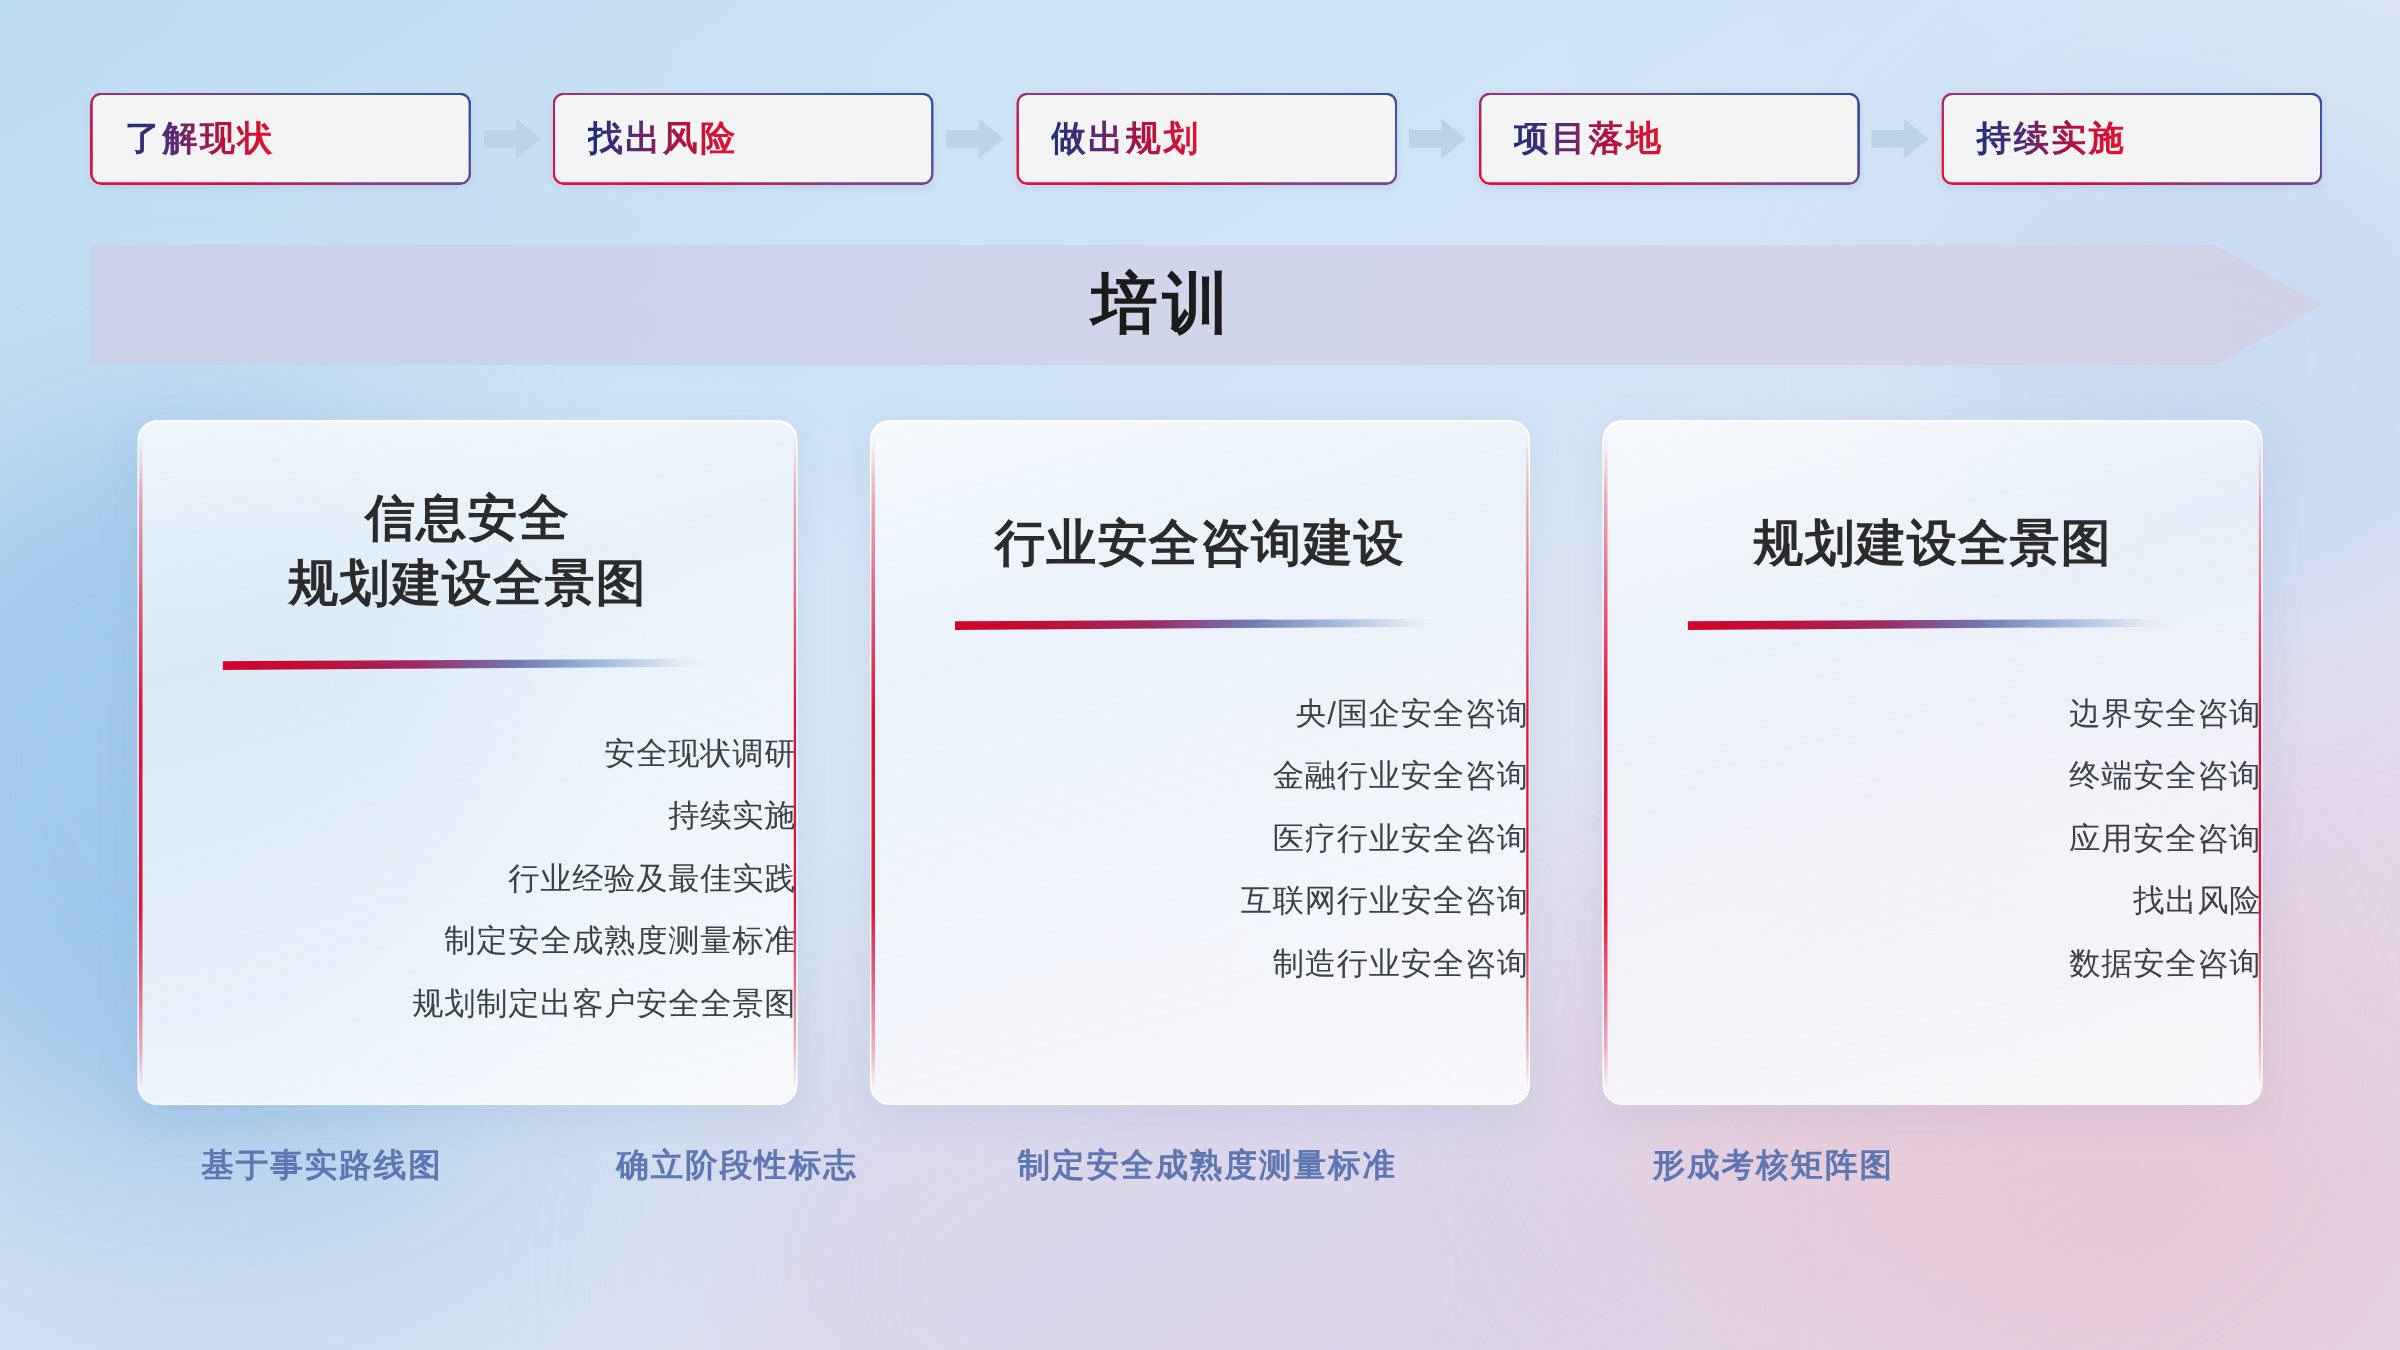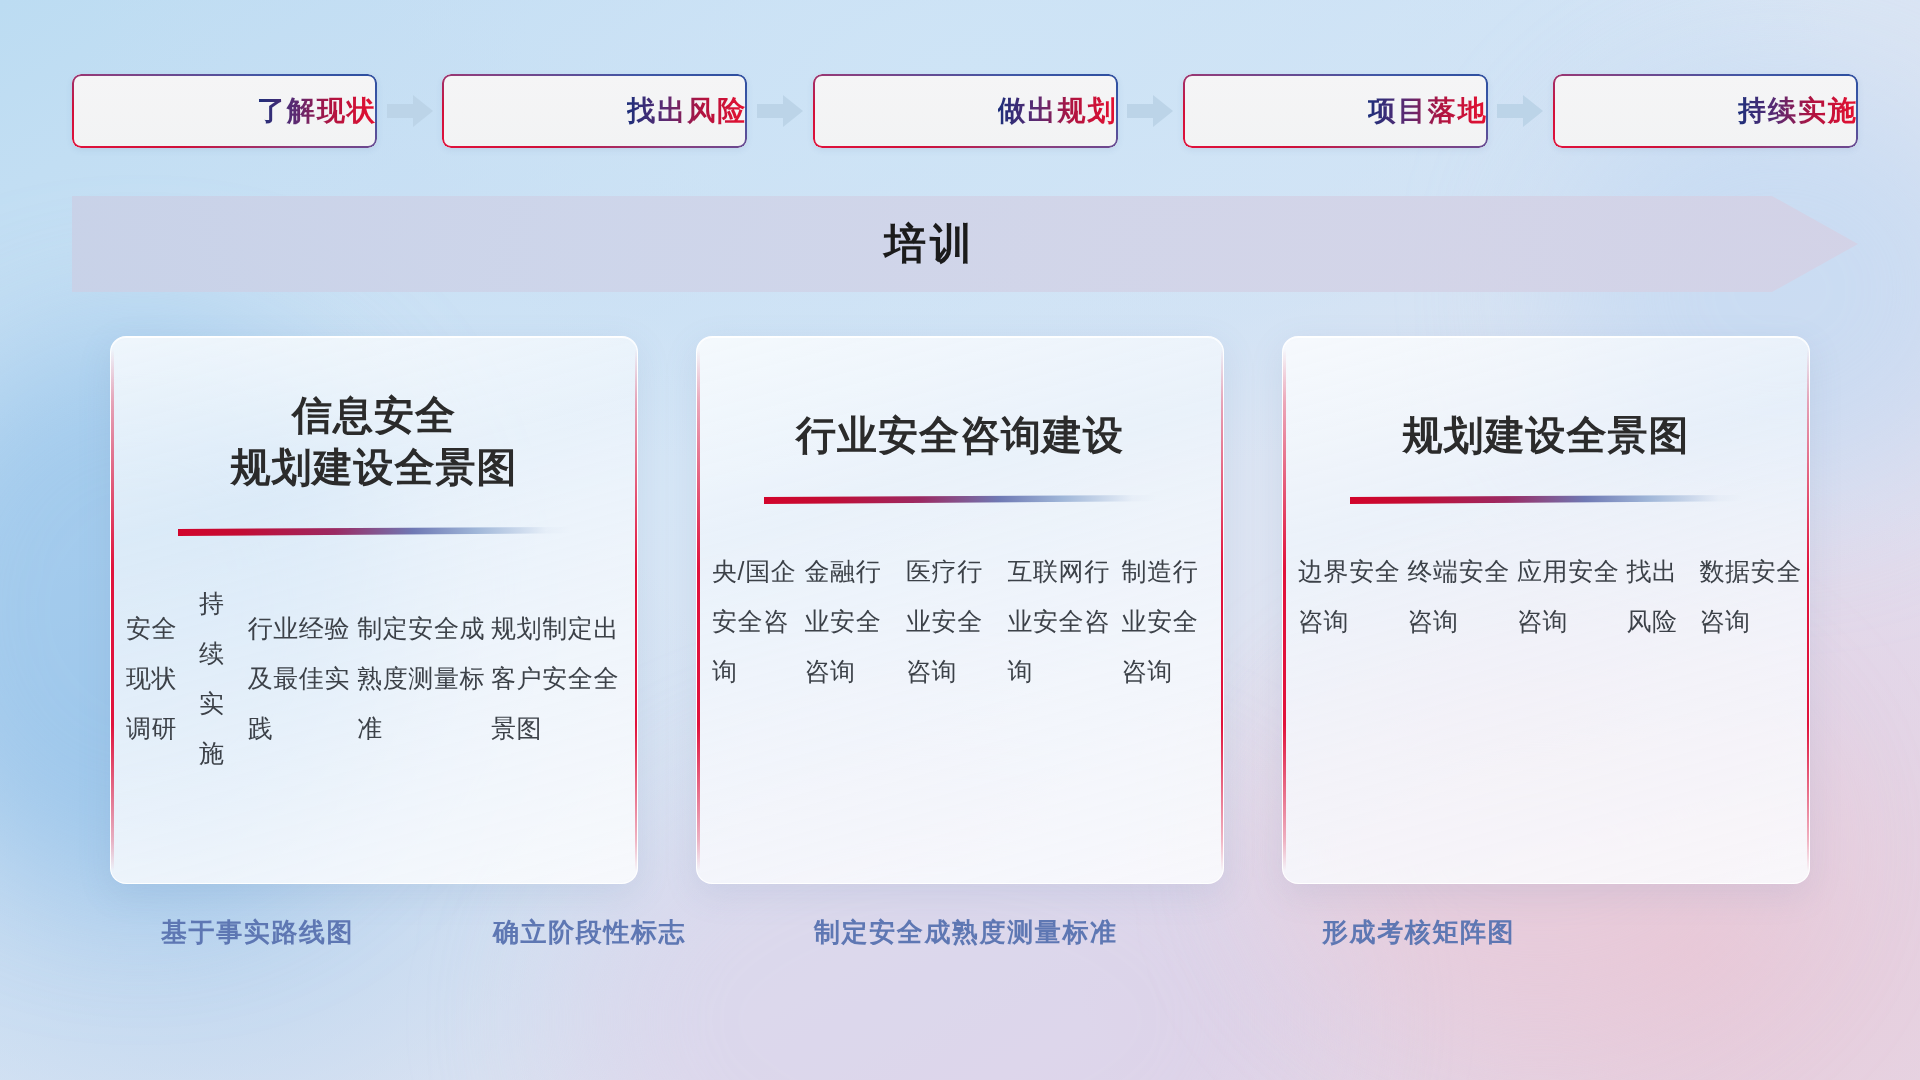--- a/index.html
+++ b/index.html
@@ -27,22 +27,23 @@
   
   .flow {
     position:absolute; left:72px; top:72px; width:1786px; height:78px;
     display:flex; align-items:center; justify-content:space-between;
   }
   .pill {
     position:relative;
     width:305px; height:74px;
     border-radius:9px;
     background:linear-gradient(180deg,#f5f5f6 0%,#f2f3f4 100%);
-    display:flex; align-items:center; justify-content:flex-end;
+    display:flex; align-items:center; justify-content:flex-start;
     box-shadow:0 2px 6px rgba(70,100,150,0.10);
+    padding-left:28px;
   }
   .pill::before{
     content:""; position:absolute; inset:0;
     border-radius:9px; padding:2px;
     background:linear-gradient(200deg,#2d4fa0 0%,#4057a6 22%,#8c3e7e 55%,#d0103a 78%,#e0123c 100%);
     -webkit-mask:linear-gradient(#000 0 0) content-box,linear-gradient(#000 0 0);
     -webkit-mask-composite:xor; mask-composite:exclude;
     pointer-events:none;
   }
   .pill-label{
@@ -64,21 +65,21 @@
   }
   .banner-shape{
     position:absolute; inset:0;
     background:linear-gradient(90deg, rgba(201,209,231,0.92) 0%, rgba(206,212,233,0.90) 30%, rgba(210,211,231,0.88) 58%, rgba(212,209,229,0.86) 100%);
     clip-path:polygon(0 0, calc(100% - 86px) 0, 100% 50%, calc(100% - 86px) 100%, 0 100%);
   }
   .banner-title{
     position:absolute; inset:0;
     display:flex; align-items:center; justify-content:center;
     padding-right:70px;
-    font-size:42px; font-weight:700; color:#1b1b1b; letter-spacing:4px;
+    font-size:53px; font-weight:700; color:#1b1b1b; letter-spacing:4px;
   }
 
   
   .cards{
     position:absolute; left:110px; top:336px; width:1700px; height:565px;
     display:flex; justify-content:space-between;
   }
   .card{
     position:relative;
     width:528px; height:548px;
@@ -106,23 +107,22 @@
 
   .divider{
     margin:34px auto 0 auto;
     width:392px; height:9px;
     background:linear-gradient(90deg,#d2042b 0%,#c30c34 16%,#9b2a63 40%,#6f79b4 60%,#9fb6d8 76%,rgba(215,225,240,0.25) 94%,rgba(215,225,240,0) 100%);
     clip-path:polygon(0 22%, 100% 0, 100% 70%, 0 100%);
   }
 
   .card-list{
     margin-top:42px;
-    display:flex; flex-direction:row; align-items:center; gap:0;
+    display:flex; flex-direction:column; align-items:flex-end; gap:0;
     list-style:none;
-    margin-left:15px;
   }
   .card-list li{
     font-size:25px; color:#3c4148; line-height:50px; letter-spacing:0.6px;
   }
 
   
   .footers{
     position:absolute; left:0; top:915px; width:1920px; height:52px;margin-left:28px;
   }
   .footer-label{

